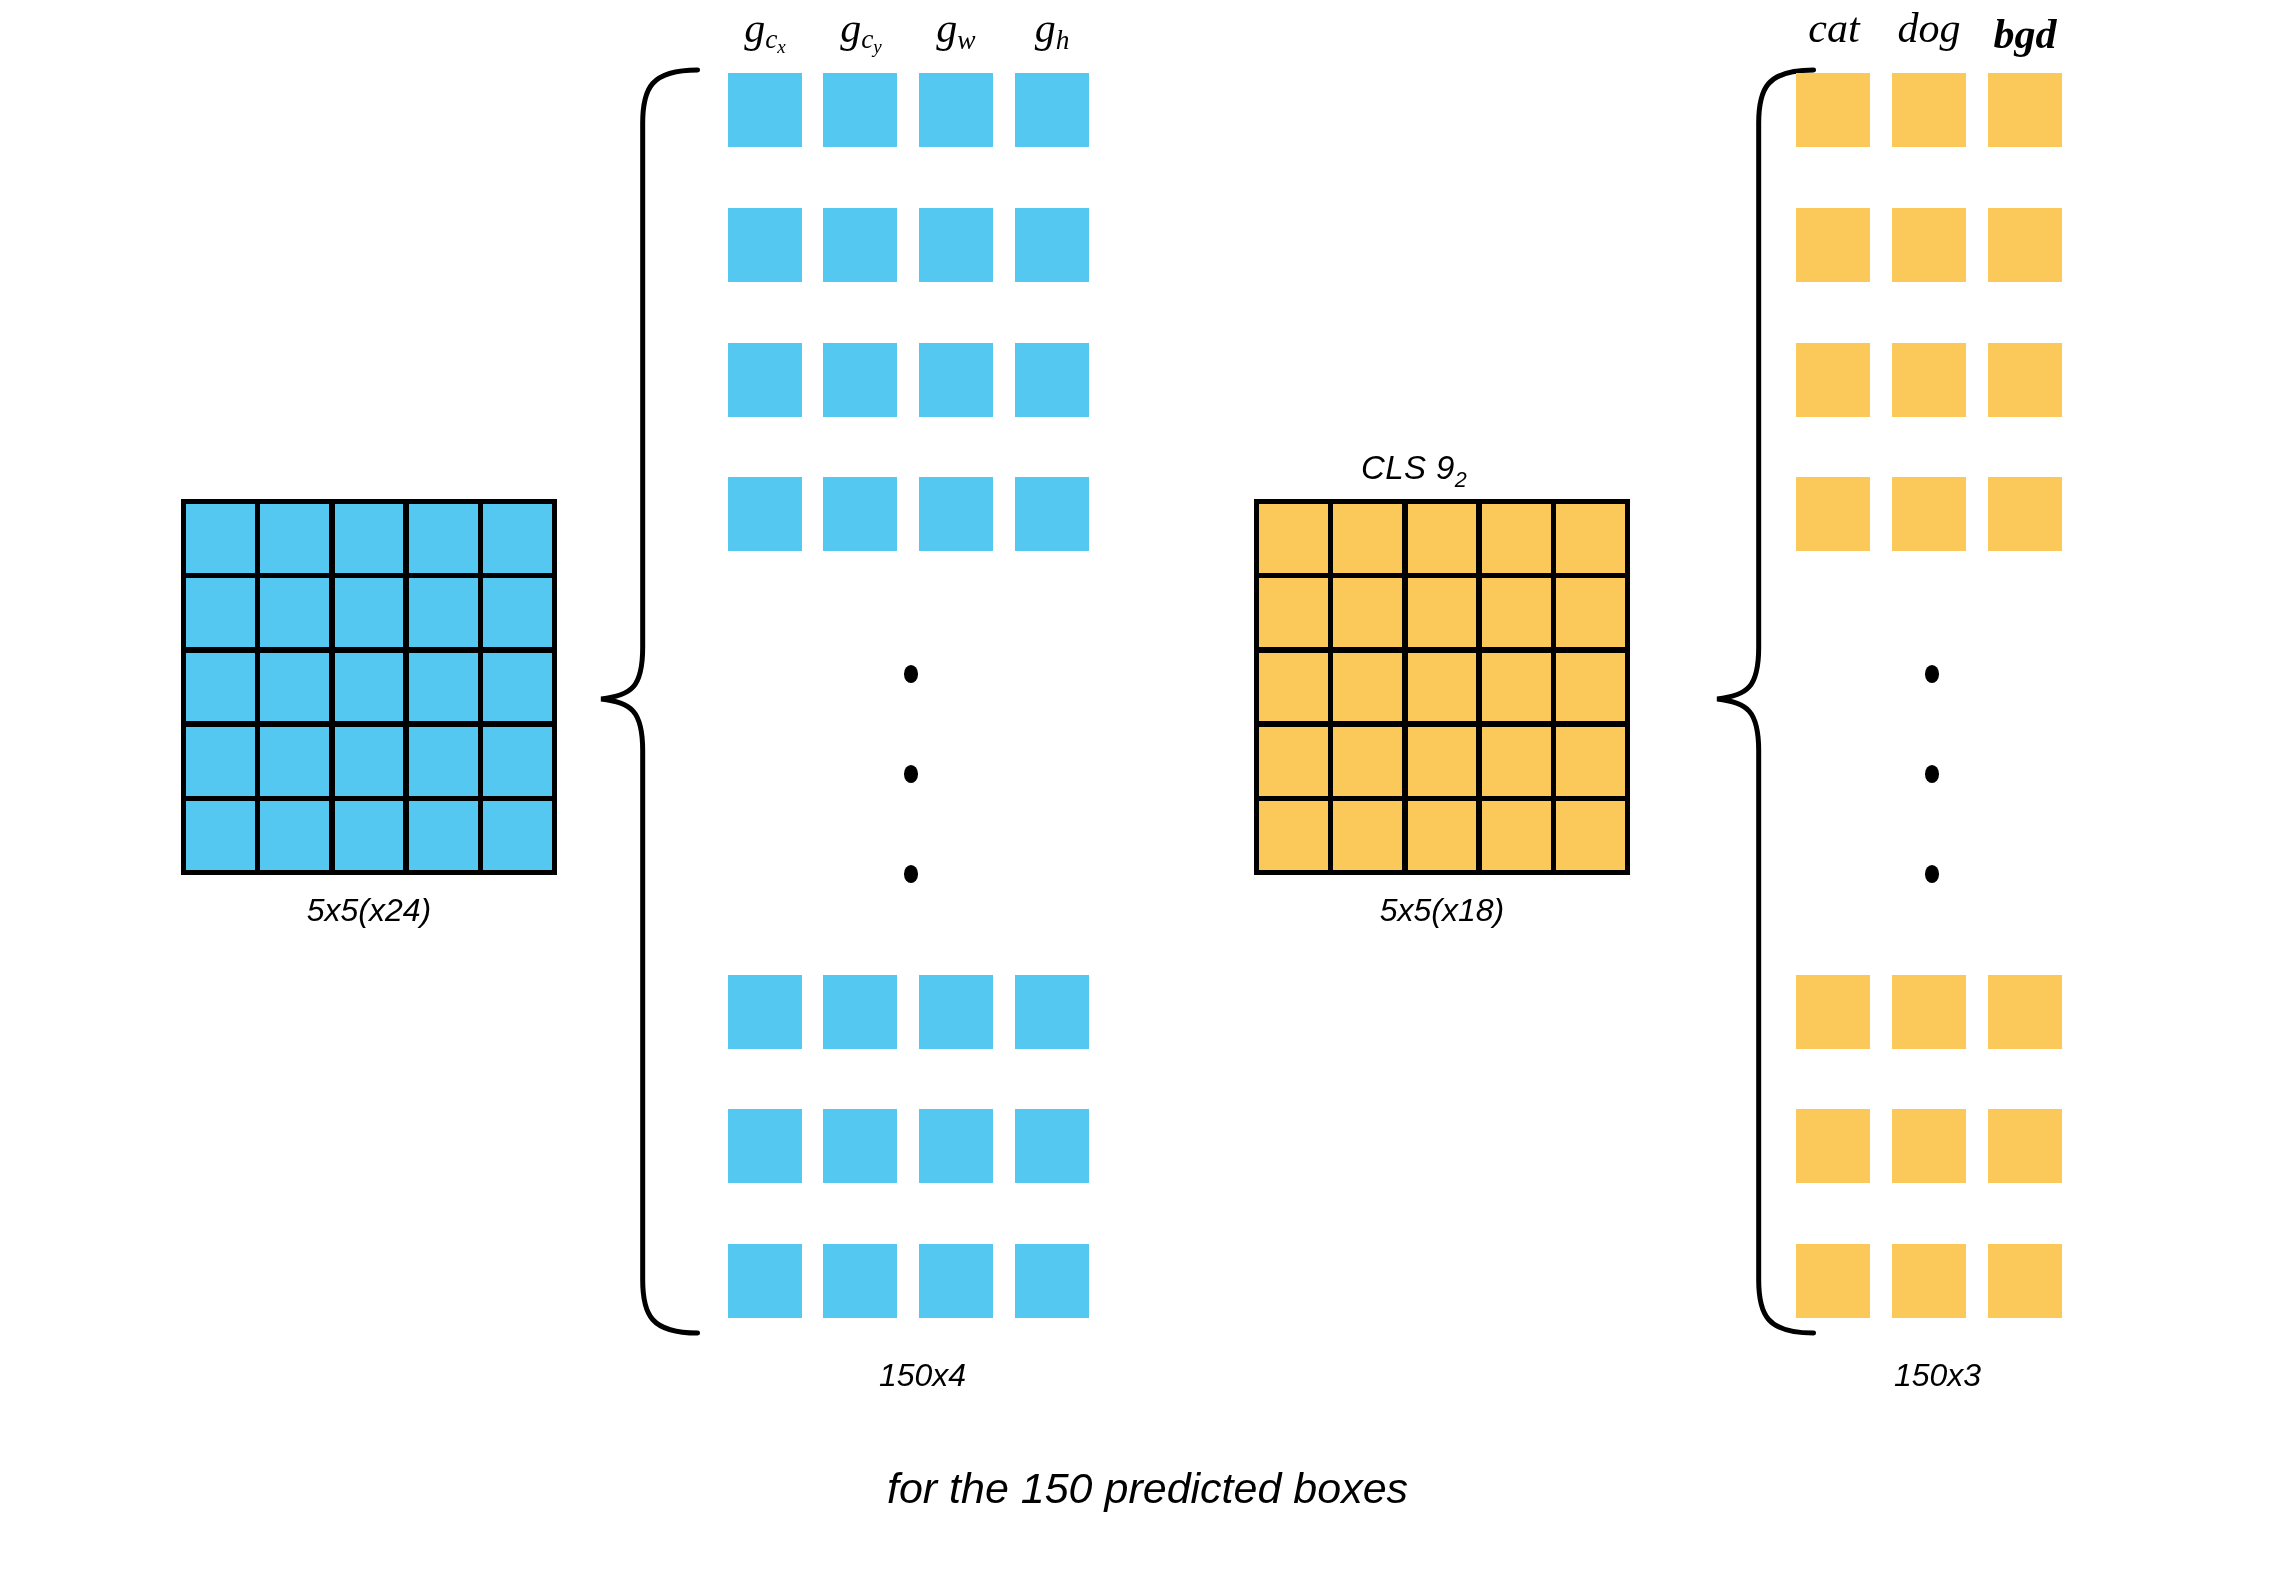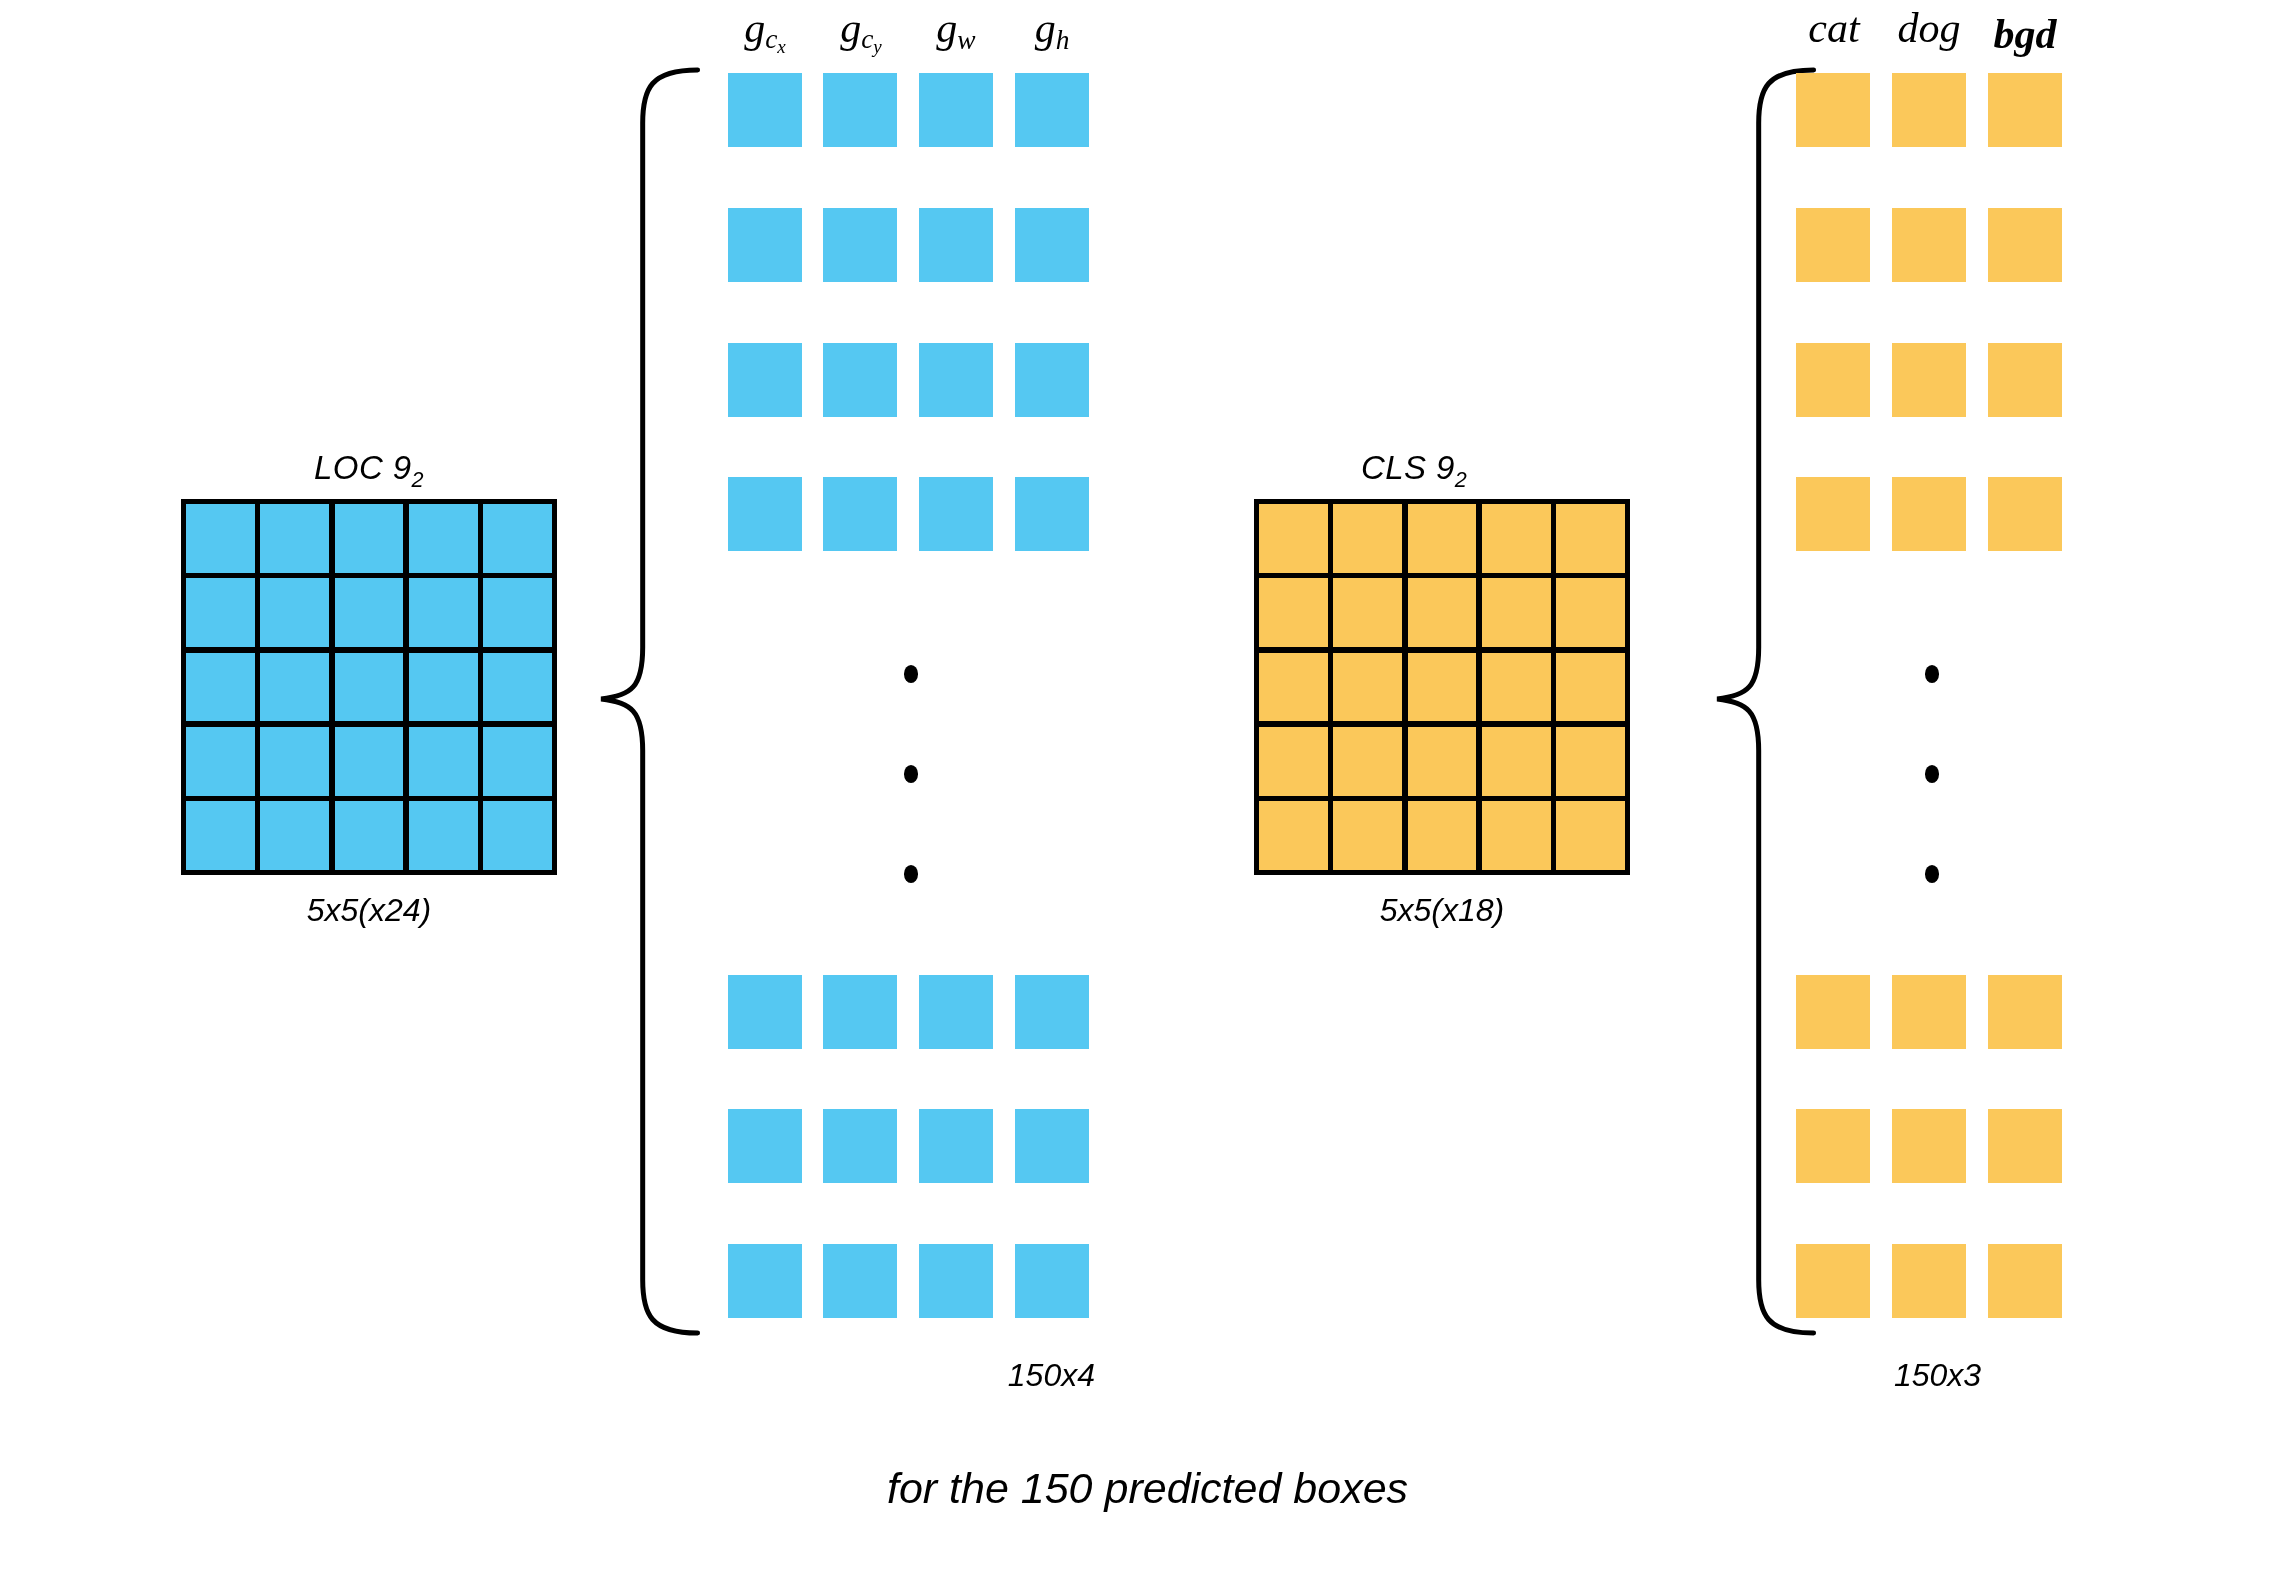--- a/index.html
+++ b/index.html
@@ -126,21 +126,20 @@
   #caption sub {
     font-size: 27.4px;
     vertical-align: -10px;
   }
 </style>
 </head>
 <body>
 
 <div id="stage">
 
-  <div class="fm-title loc"><span>LOC 9</span><sub>2</sub></div>
 
   <div class="fmgrid loc" id="loc-grid" style="grid-template-columns: repeat(5, 1fr); grid-template-rows: repeat(5, 1fr);">
       <div style="background: rgb(85, 200, 242);"></div>
       <div style="background: rgb(85, 200, 242);"></div>
       <div style="background: rgb(85, 200, 242);"></div>
       <div style="background: rgb(85, 200, 242);"></div>
       <div style="background: rgb(85, 200, 242);"></div>
       <div style="background: rgb(85, 200, 242);"></div>
       <div style="background: rgb(85, 200, 242);"></div>
       <div style="background: rgb(85, 200, 242);"></div>
@@ -218,21 +217,21 @@
       <div class="cellsq blue" style="left: 919px; top: 1244px;"></div>
       <div class="cellsq blue" style="left: 1015px; top: 1244px;"></div>
     </div>
 
   <div id="loc-dots">
       <div class="vdot" style="left: 904px; top: 665px;"></div>
       <div class="vdot" style="left: 904px; top: 765px;"></div>
       <div class="vdot" style="left: 904px; top: 865px;"></div>
     </div>
 
-  <div class="stack-sub" style="left:712px; top:1357px; width:383px;text-align:right;">150x4</div>
+  <div class="stack-sub" style="left:731px; top:1357px; width:383px;">150x4</div>
 
   <div class="fm-title cls"><span>CLS 9</span><sub>2</sub></div>
 
   <div class="fmgrid cls" id="cls-grid" style="grid-template-columns: repeat(5, 1fr); grid-template-rows: repeat(5, 1fr);">
       <div style="background: rgb(251, 200, 90);"></div>
       <div style="background: rgb(251, 200, 90);"></div>
       <div style="background: rgb(251, 200, 90);"></div>
       <div style="background: rgb(251, 200, 90);"></div>
       <div style="background: rgb(251, 200, 90);"></div>
       <div style="background: rgb(251, 200, 90);"></div>

